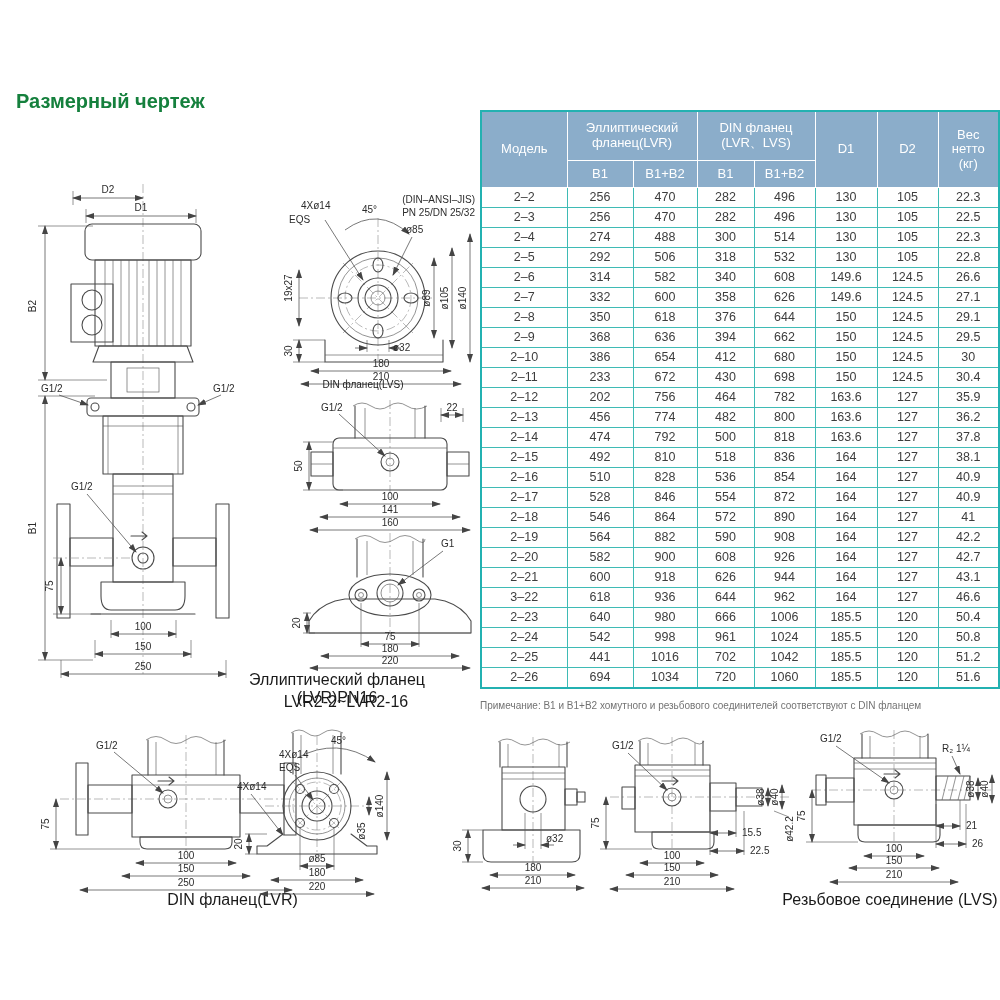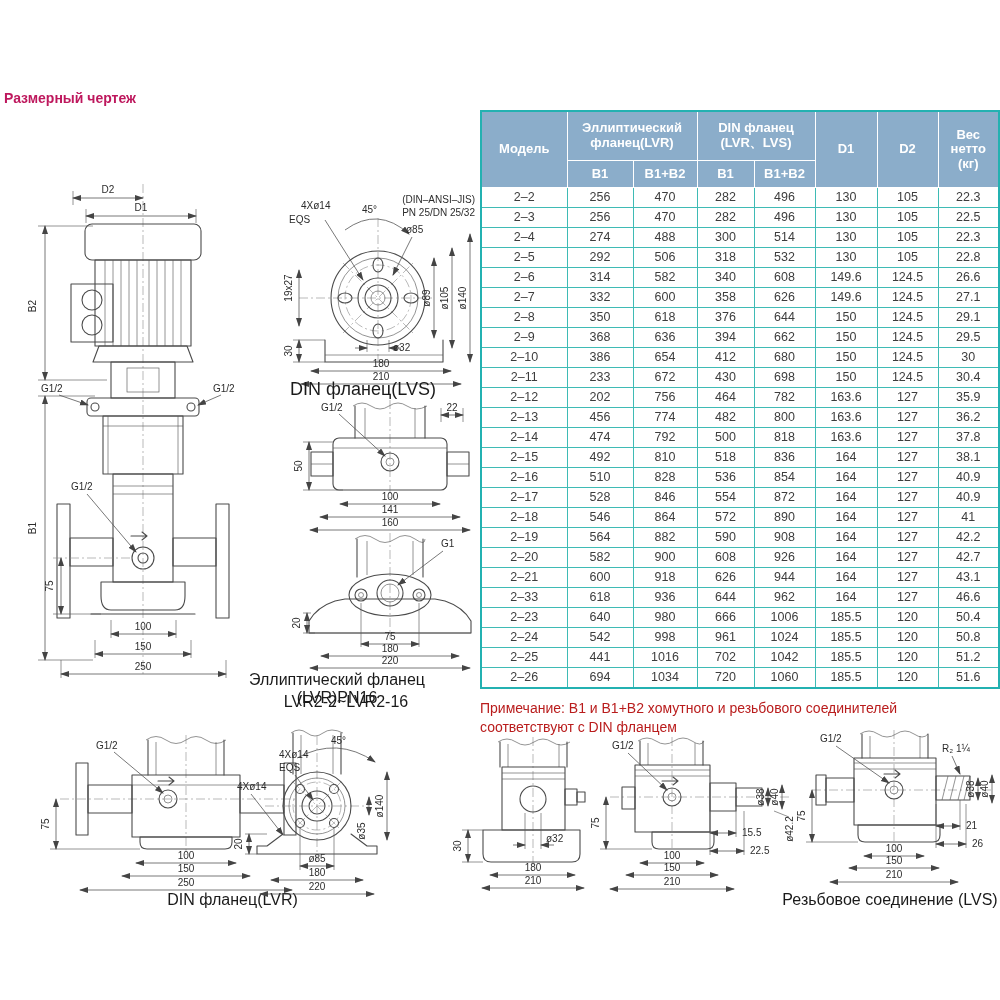--- a/index.html
+++ b/index.html
@@ -1,29 +1,29 @@
 <!DOCTYPE html>
 <html><head>
 <meta charset="utf-8">
 <style>
   html,body{margin:0;padding:0;background:#fff;}
   #page{position:relative;width:1000px;height:1000px;background:#fff;overflow:hidden;
         font-family:"Liberation Sans",sans-serif;color:#333;}
-  #title{position:absolute;left:4px;top:90px;font-size:14px;font-weight:bold;color:#be185d;}
+  #title{position:absolute;left:16px;top:90px;font-size:20px;font-weight:bold;color:#15803d;}
   
   #tablewrap{position:absolute;left:480px;top:110px;}
   table.dims{border-collapse:collapse;table-layout:fixed;width:518px;border:2px solid #23b1b1;background:#fff;}
-  table.dims th{background:#8badca;color:#fff;font-size:13px;font-weight:bold;
+  table.dims th{background:#8badca;color:#fff;font-size:13px;font-weight:normal;
       border:1px solid #fff;padding:1px 2px;line-height:1.12;text-align:center;vertical-align:middle;}
   table.dims thead tr.r1 th{height:46px;}
   table.dims thead tr.r2 th{height:24px;}
   table.dims td{border:1px solid #3fbbb5;font-size:12.5px;color:#3d3d3d;text-align:center;
       height:19px;padding:0;line-height:1;background:#fff;}
-  #note{position:absolute;left:480px;top:699px;width:508px;font-size:14px;color:#b91c1c;line-height:1.35;}
-  .cap{position:absolute;font-size:18px;color:#1a1a1a;text-align:center;}
+  #note{position:absolute;left:480px;top:699px;width:508px;font-size:10px;color:#737373;line-height:1.35;}
+  .cap{position:absolute;font-size:10px;color:#1a1a1a;text-align:center;}
   .cap2{font-size:16px;}
   
   svg.dw{position:absolute;overflow:visible;}
   svg .o{fill:none;stroke:#4b4b4b;stroke-width:1.1;stroke-linejoin:round;stroke-linecap:round;}
   svg .t{fill:none;stroke:#5a5a5a;stroke-width:.65;}
   svg .d{fill:none;stroke:#555;stroke-width:.8;}
   svg .c{fill:none;stroke:#8a8a8a;stroke-width:.6;stroke-dasharray:9 3 2 3;}
   svg text{font-size:10px;fill:#2c2c2c;font-family:"Liberation Sans",sans-serif;}
 </style>
 </head>
@@ -267,21 +267,21 @@
             <td>2–21</td>
             <td>600</td>
             <td>918</td>
             <td>626</td>
             <td>944</td>
             <td>164</td>
             <td>127</td>
             <td>43.1</td>
           </tr>
           <tr>
-            <td>2–33</td>
+            <td>3–22</td>
             <td>618</td>
             <td>936</td>
             <td>644</td>
             <td>962</td>
             <td>164</td>
             <td>127</td>
             <td>46.6</td>
           </tr>
           <tr>
             <td>2–23</td>

